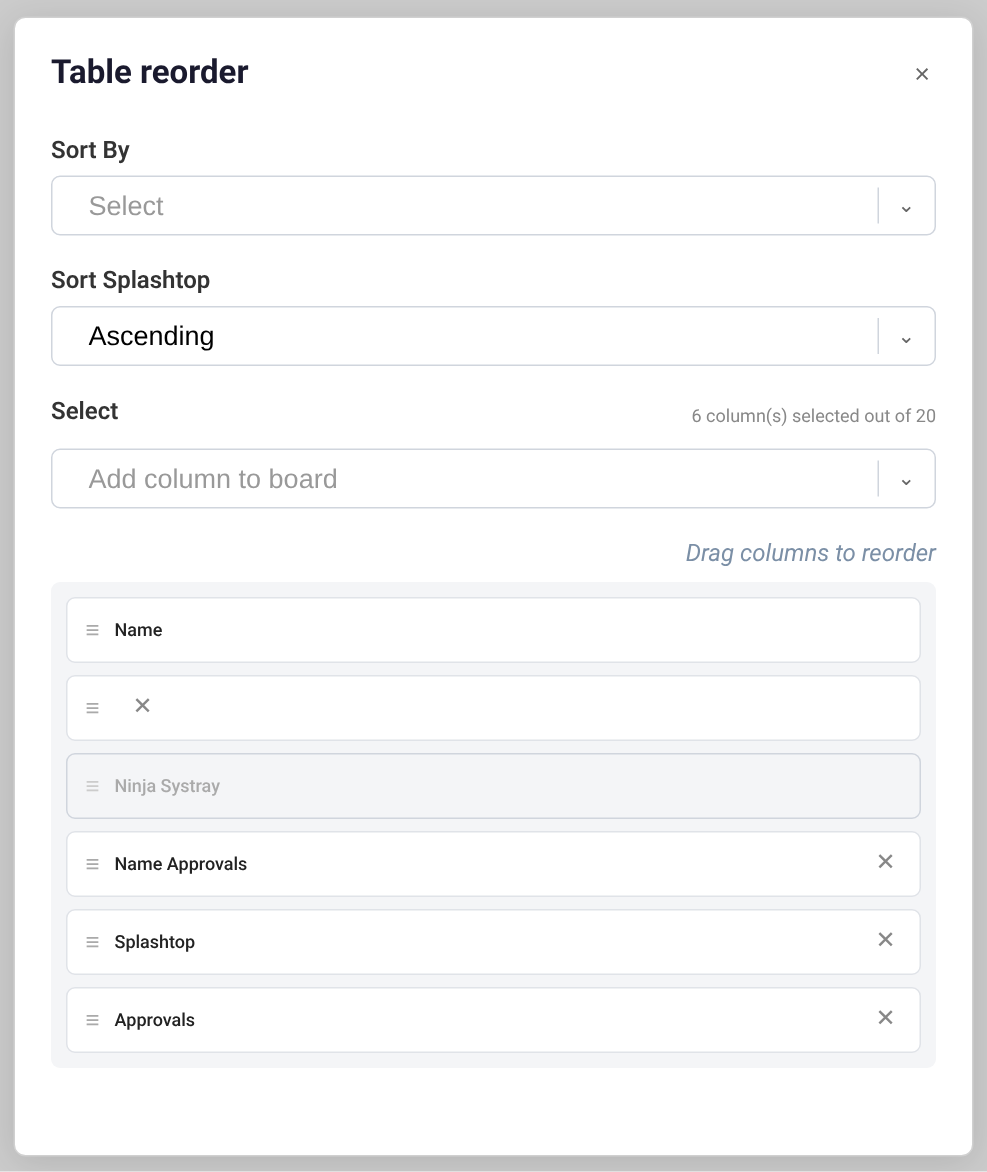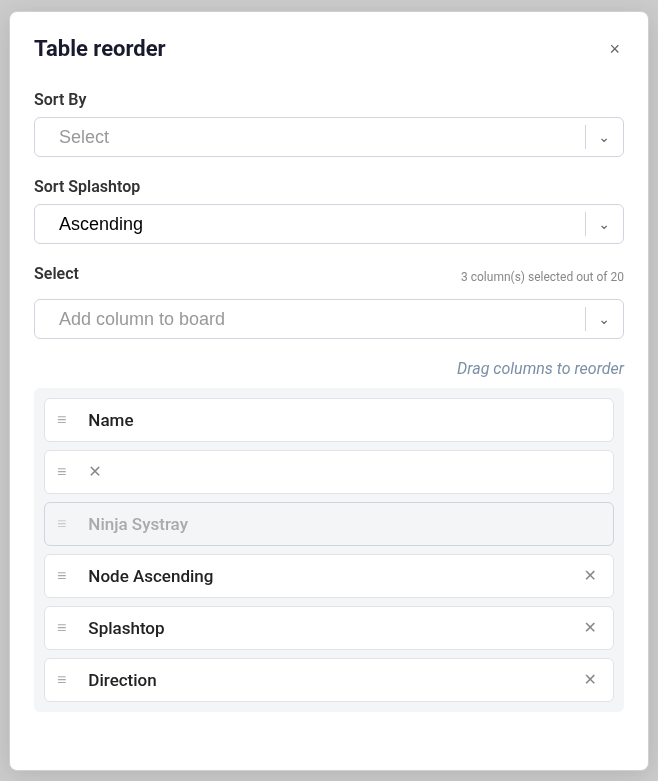--- a/index.html
+++ b/index.html
@@ -152,24 +152,23 @@
       flex-shrink: 0;
       letter-spacing: -2px;
     }
 
     .column-item.dragging .drag-handle {
       color: #ccc;
     }
 
     .column-name {
       flex: 1;
-      font-size: 17px;
+      font-size: 12px;
       color: #222;
       font-weight: 500;
-      margin-left: 12px;
     }
 
     .column-item.dragging .column-name {
       color: #aaa;
     }
 
     .remove-btn {
       background: none;
       border: none;
       cursor: pointer;
@@ -204,21 +203,21 @@
     <select class="select-field has-value">
       <option value="ascending" selected="">Ascending</option>
       <option value="descending">Descending</option>
     </select>
     <div class="select-divider"></div>
     <span class="select-chevron">⌄</span>
   </div>
 
   <div class="columns-header">
     <div class="section-label">Select</div>
-    <div class="columns-count">3 column(s) selected out of 20</div>
+    <div class="columns-count">6 column(s) selected out of 20</div>
   </div>
   <div class="select-wrapper">
     <select class="select-field">
       <option value="" disabled="" selected="">Add column to board</option>
     </select>
     <div class="select-divider"></div>
     <span class="select-chevron">⌄</span>
   </div>
 
   <div class="drag-hint">Drag columns to reorder</div>
@@ -235,30 +234,30 @@
       <button class="remove-btn">✕</button>
     </div>
 
     <div class="column-item dragging">
       <span class="drag-handle">≡</span>
       <span class="column-name">Ninja Systray</span>
     </div>
 
     <div class="column-item">
       <span class="drag-handle">≡</span>
-      <span class="column-name">Node Ascending</span>
+      <span class="column-name">Name Approvals</span>
       <button class="remove-btn">✕</button>
     </div>
 
     <div class="column-item">
       <span class="drag-handle">≡</span>
       <span class="column-name">Splashtop</span>
       <button class="remove-btn">✕</button>
     </div>
 
     <div class="column-item">
       <span class="drag-handle">≡</span>
-      <span class="column-name">Direction</span>
+      <span class="column-name">Approvals</span>
       <button class="remove-btn">✕</button>
     </div>
 
   </div>
 </div>
 
 </body></html>

